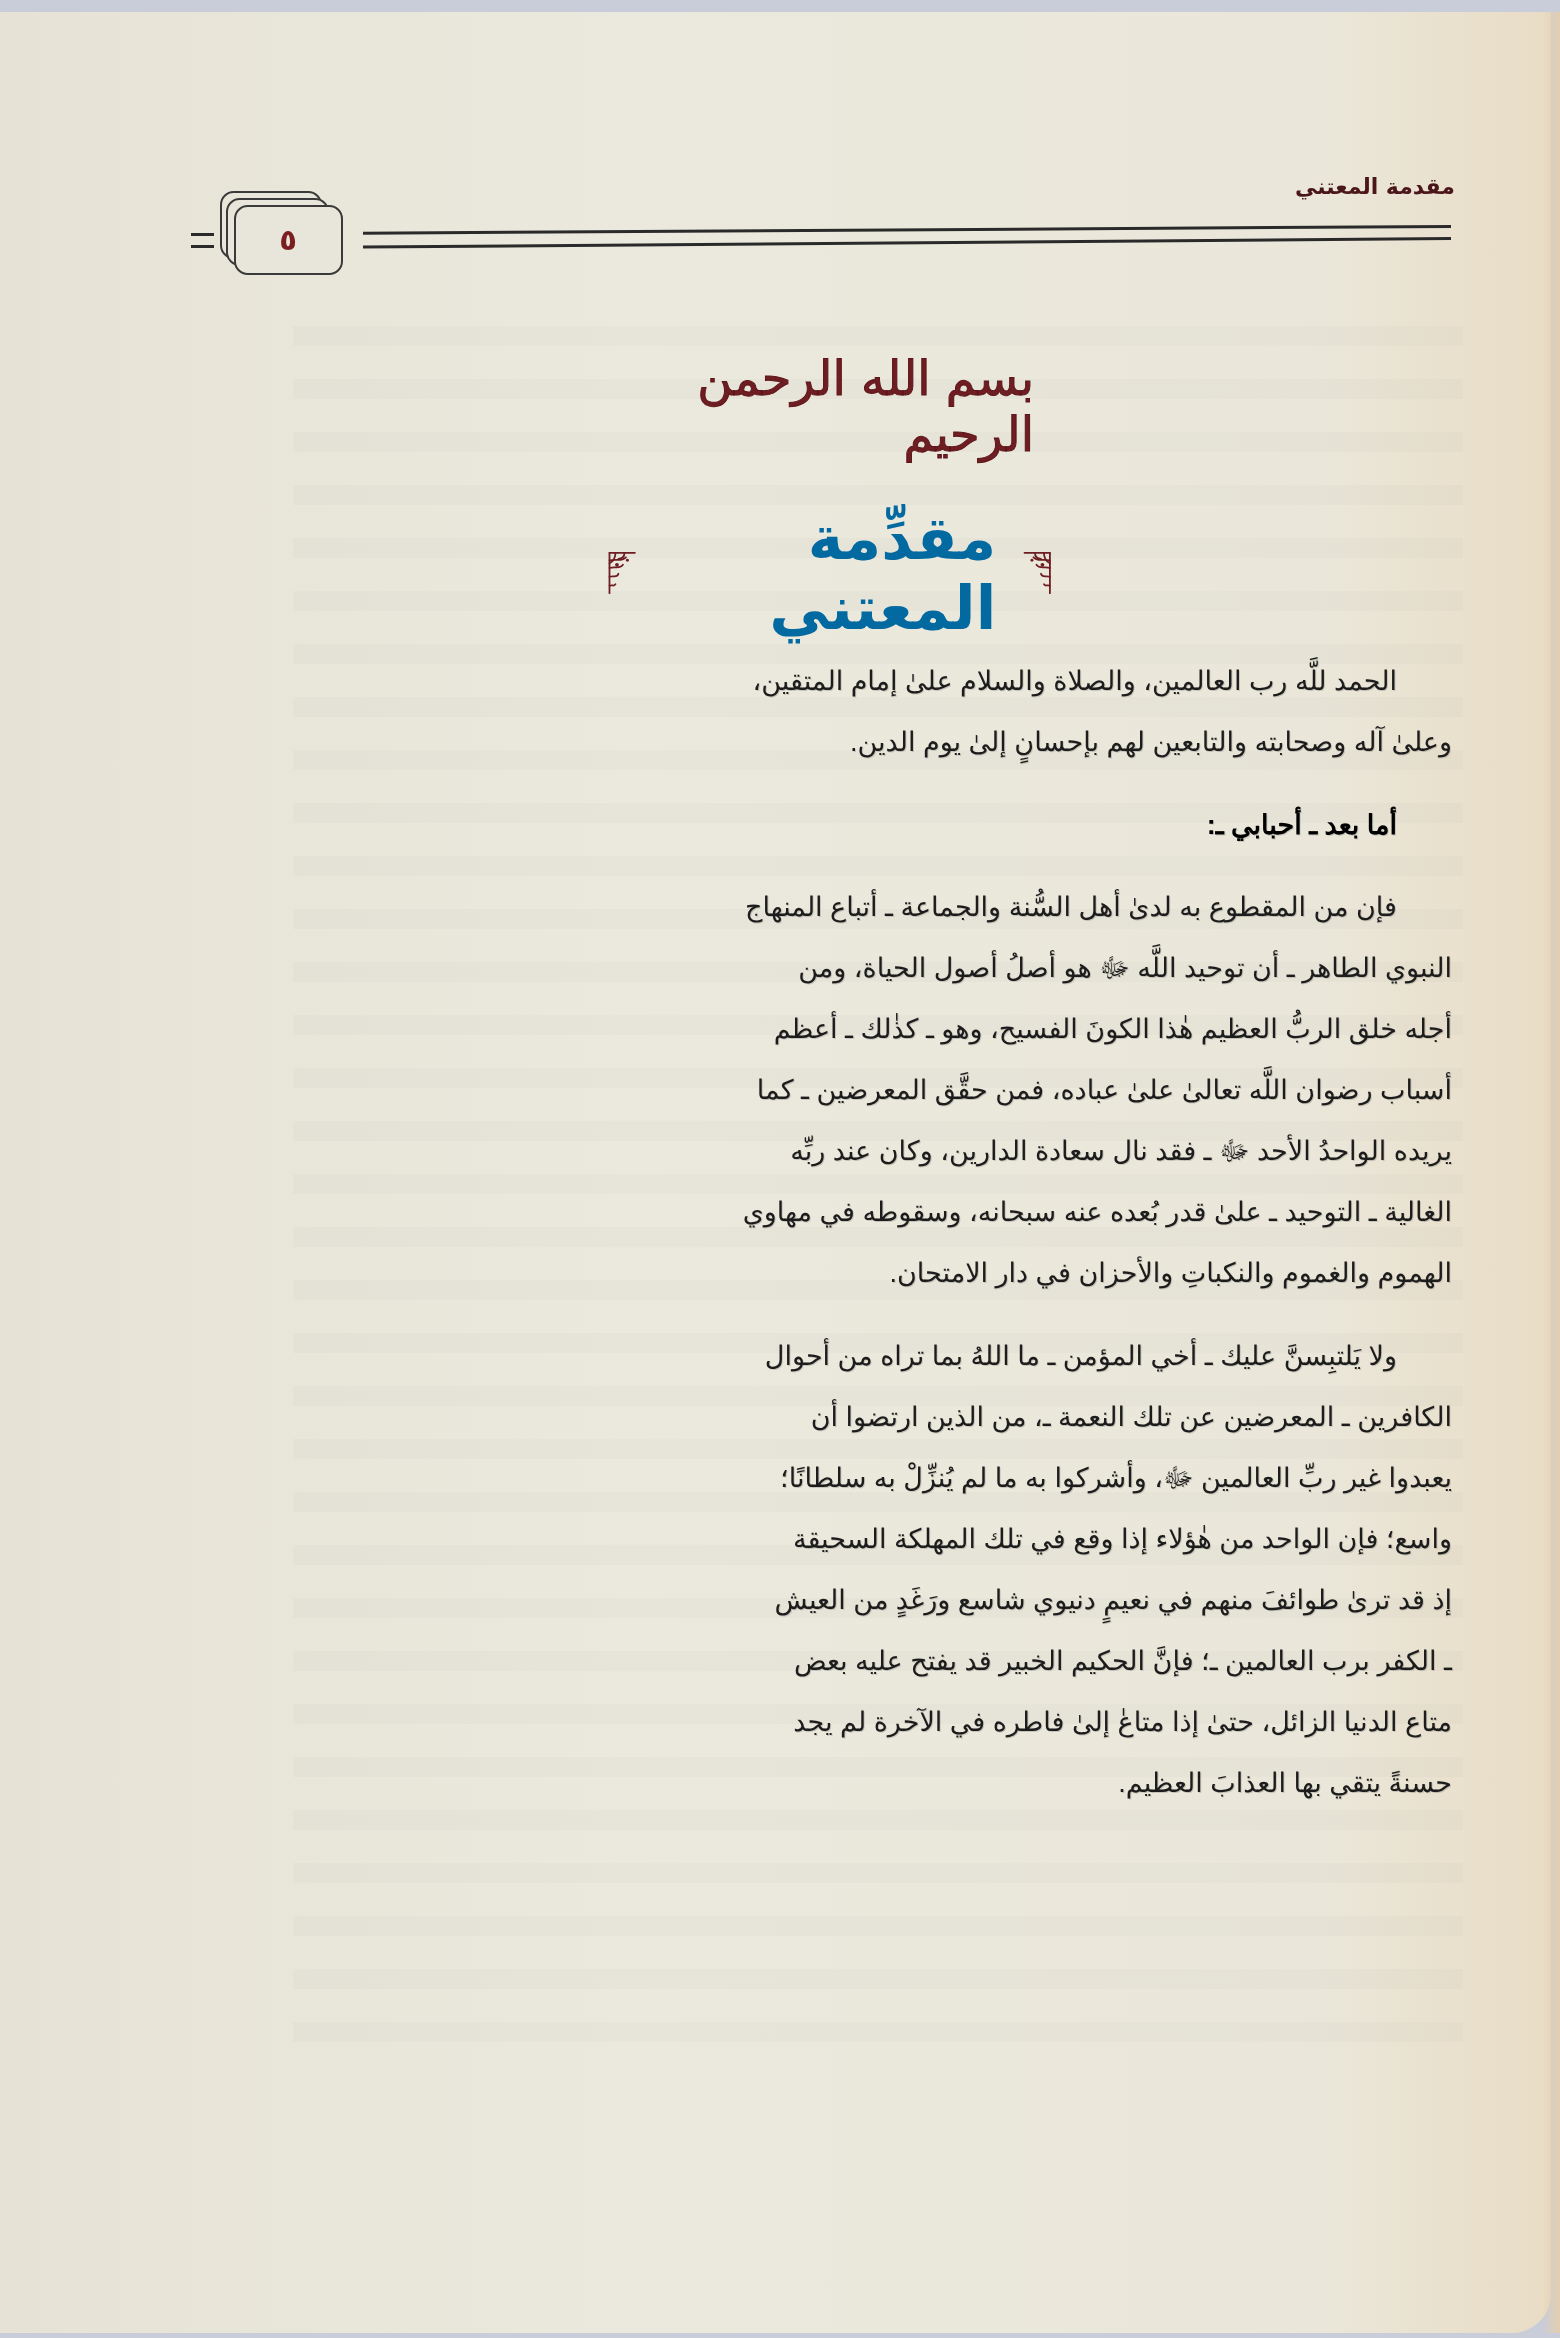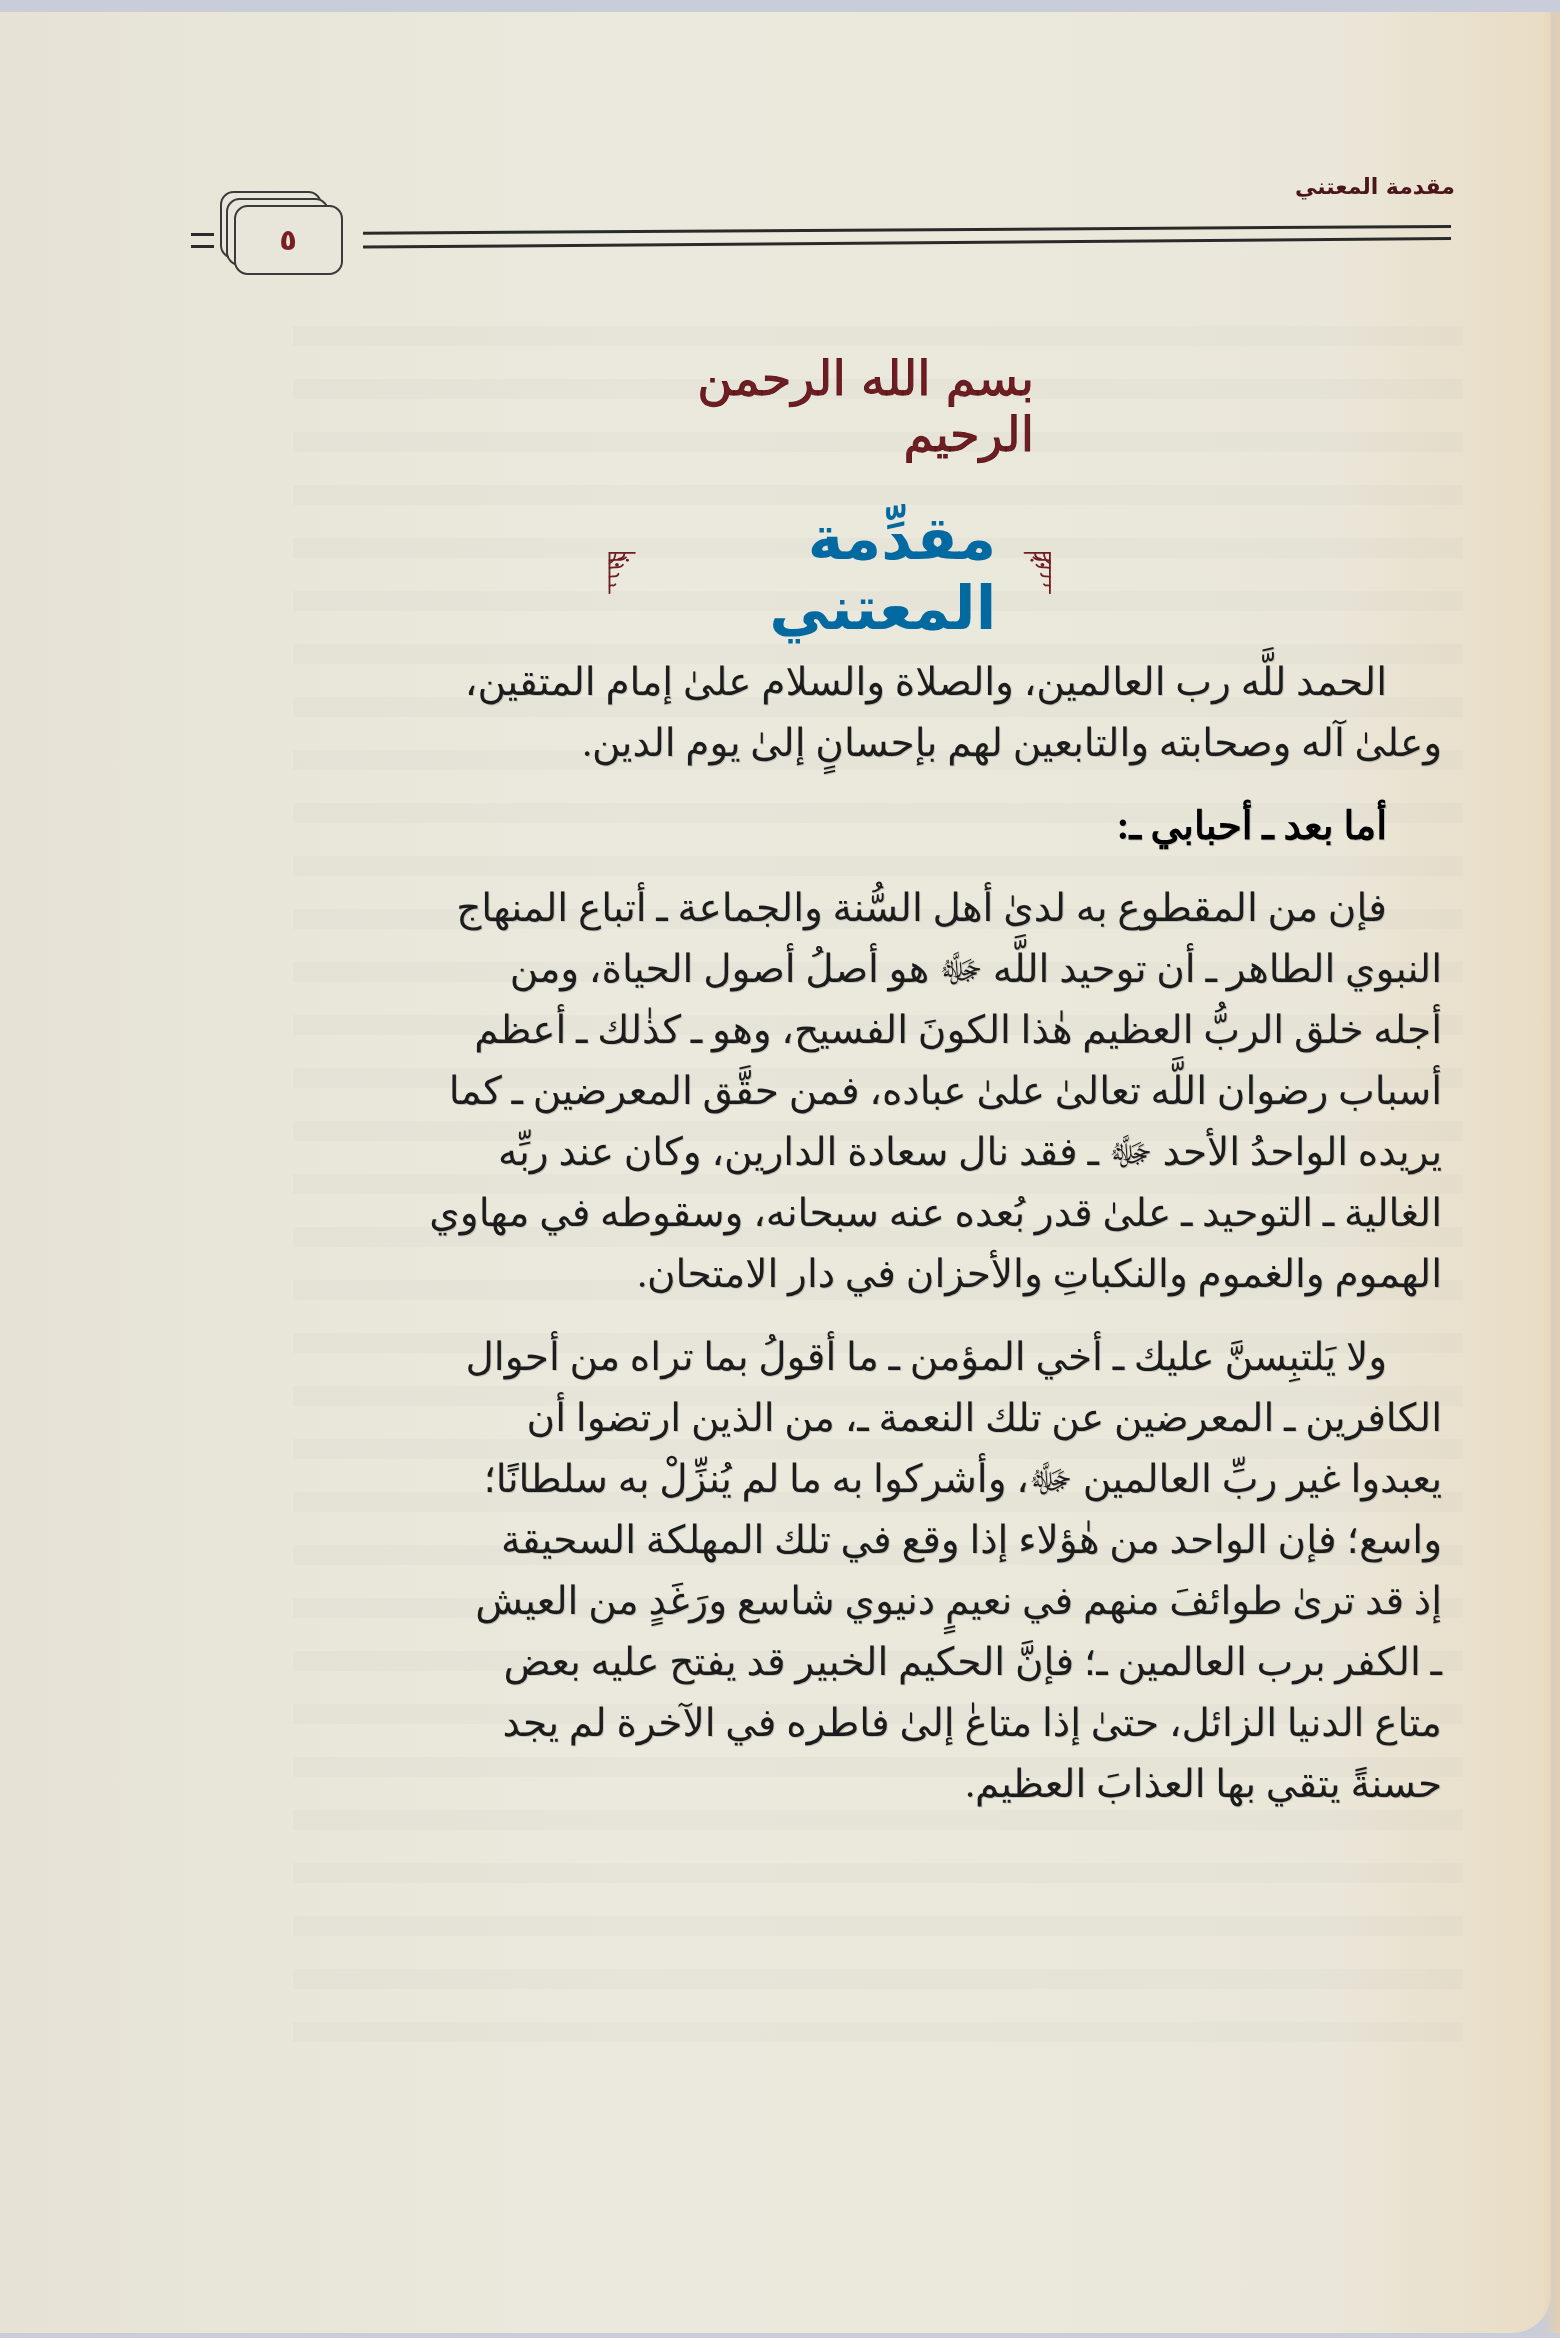--- a/index.html
+++ b/index.html
@@ -124,29 +124,29 @@
       direction: rtl;
     }
     .ornament {
       width: 45px;
       height: 60px;
     }
 
     
     .body-text {
       position: absolute;
-      left: 203px;
+      left: 213px;
       top: 651px;
       width: 1239px;
       direction: rtl;
       text-align: justify;
       text-align-last: right;
       color: #1c1c1c;
-      font-family: Liberation Serif, serif;
-      font-size: 39px;
+      font-family: Liberation Sans, sans-serif;
+      font-size: 27px;
       line-height: 61px;
       text-shadow: 1px 1px 0 rgba(0,0,0,0.15);
     }
     .para {
       margin: 0 0 21.5px 0;
       text-indent: 55px;
     }
     .subheading {
       color: #000000;
       font-weight: bold;
@@ -224,21 +224,21 @@
     <span class="line">فإن من المقطوع به لدىٰ أهل السُّنة والجماعة ـ أتباع المنهاج</span>
     <span class="line" style="text-indent:0">النبوي الطاهر ـ أن توحيد اللَّه ﷻ هو أصلُ أصول الحياة، ومن</span>
     <span class="line" style="text-indent:0">أجله خلق الربُّ العظيم هٰذا الكونَ الفسيح، وهو ـ كذٰلك ـ أعظم</span>
     <span class="line" style="text-indent:0">أسباب رضوان اللَّه تعالىٰ علىٰ عباده، فمن حقَّق المعرضين ـ كما</span>
     <span class="line" style="text-indent:0">يريده الواحدُ الأحد ﷻ ـ فقد نال سعادة الدارين، وكان عند ربِّه</span>
     <span class="line" style="text-indent:0">الغالية ـ التوحيد ـ علىٰ قدر بُعده عنه سبحانه، وسقوطه في مهاوي</span>
     <span class="line" style="text-indent:0">الهموم والغموم والنكباتِ والأحزان في دار الامتحان.</span>
   </p>
 
   <p class="para">
-    <span class="line">ولا يَلتبِسنَّ عليك ـ أخي المؤمن ـ ما أقولُ بما تراه من أحوال</span>
+    <span class="line">ولا يَلتبِسنَّ عليك ـ أخي المؤمن ـ ما اللهُ بما تراه من أحوال</span>
     <span class="line" style="text-indent:0">الكافرين ـ المعرضين عن تلك النعمة ـ، من الذين ارتضوا أن</span>
     <span class="line" style="text-indent:0">يعبدوا غير ربِّ العالمين ﷻ، وأشركوا به ما لم يُنزِّلْ به سلطانًا؛</span>
     <span class="line" style="text-indent:0">واسع؛ فإن الواحد من هٰؤلاء إذا وقع في تلك المهلكة السحيقة</span>
     <span class="line" style="text-indent:0">إذ قد ترىٰ طوائفَ منهم في نعيمٍ دنيوي شاسع ورَغَدٍ من العيش</span>
     <span class="line" style="text-indent:0">ـ الكفر برب العالمين ـ؛ فإنَّ الحكيم الخبير قد يفتح عليه بعض</span>
     <span class="line" style="text-indent:0">متاع الدنيا الزائل، حتىٰ إذا متاعٰ إلىٰ فاطره في الآخرة لم يجد</span>
     <span class="line" style="text-indent:0">حسنةً يتقي بها العذابَ العظيم.</span>
   </p>
 </div>
 

